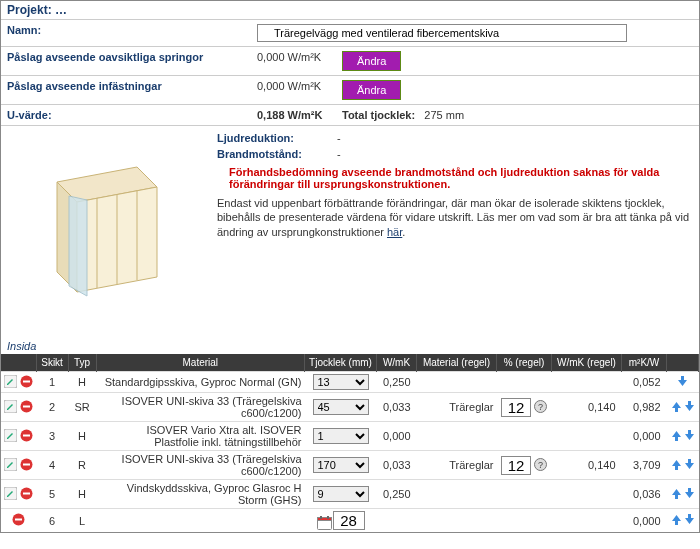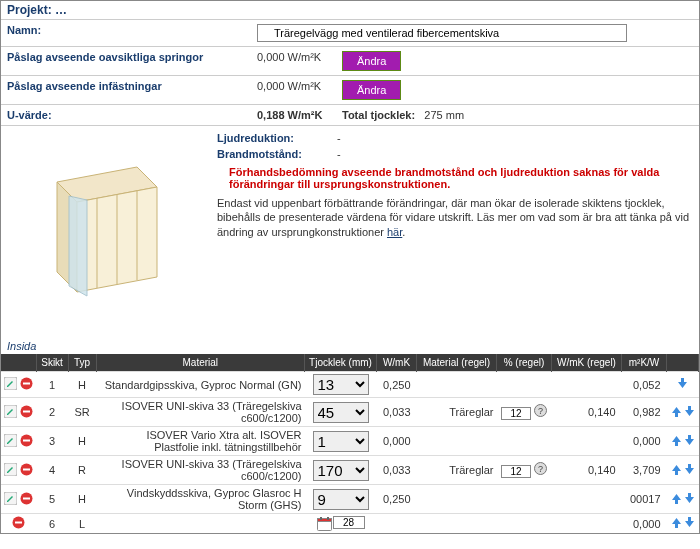--- a/index.html
+++ b/index.html
@@ -21,22 +21,22 @@
   .info-text .kv { margin-bottom: 4px; }
   .info-text .kv .k { display: inline-block; width: 120px; font-weight: bold; color: #1a3d6d; }
   .warning { color: #c00; font-weight: bold; margin: 6px 12px; }
   .desc { color: #333; margin-top: 6px; line-height: 1.3; }
   .section-label { font-style: italic; color: #1a3d6d; font-weight: normal; padding: 2px 6px; }
   table.layers { width: 100%; border-collapse: collapse; }
   table.layers th { background: #3a3a3a; color: #fff; font-weight: normal; font-size: 10px; padding: 3px 2px; border-right: 1px solid #555; text-align: center; }
   table.layers td { border-top: 1px solid #ddd; padding: 2px 3px; font-size: 11px; text-align: center; }
   table.layers td.left { text-align: right; }
   table.layers td.right { text-align: right; padding-right: 6px; }
-  table.layers select { width: 56px; font-size: 15px; border: 1px solid #888; }
-  table.layers input.pct { width: 30px; font-size: 10px; border: 1px solid #888; text-align: center; }
+  table.layers select { width: 56px; font-size: 11px; border: 1px solid #888; }
+  table.layers input.pct { width: 30px; font-size: 15px; border: 1px solid #888; text-align: center; }
   .icon-edit { width: 13px; height: 13px; }
   .icon-del { width: 13px; height: 13px; }
   .icon-help { width: 13px; height: 13px; }
   .icon-arrow { width: 13px; height: 13px; }
   .icon-cal { width: 15px; height: 14px; vertical-align: middle; margin-right: 1px; }
   .actions-cell { white-space: nowrap; width: 32px; }
 </style>
 </head>
 <body>
 
@@ -221,21 +221,21 @@
                 <rect x="3" y="5.5" width="7" height="2" fill="#fff"></rect>
               </svg></span></td>
           <td>5</td>
           <td>H</td>
           <td class="left">Vindskyddsskiva, Gyproc Glasroc H Storm (GHS)</td>
           <td><select><option>9</option></select></td>
           <td class="right">0,250</td>
           <td class="left"></td>
           <td></td>
           <td class="right"></td>
-          <td class="right">00017</td>
+          <td class="right">0,036</td>
           <td><span><svg class="icon-arrow" viewBox="0 0 13 13">
                 <path d="M6.5 2 L11 8 L8 8 L8 12 L5 12 L5 8 L2 8 Z" fill="#3b8bdd"></path>
               </svg></span><span><svg class="icon-arrow" viewBox="0 0 13 13">
                 <path d="M6.5 11 L11 5 L8 5 L8 1 L5 1 L5 5 L2 5 Z" fill="#3b8bdd"></path>
               </svg></span></td>
         </tr>
         <tr>
           <td class="actions-cell"><span><svg class="icon-del" viewBox="0 0 13 13">
                 <circle cx="6.5" cy="6.5" r="6" fill="#d33"></circle>
                 <rect x="3" y="5.5" width="7" height="2" fill="#fff"></rect>

